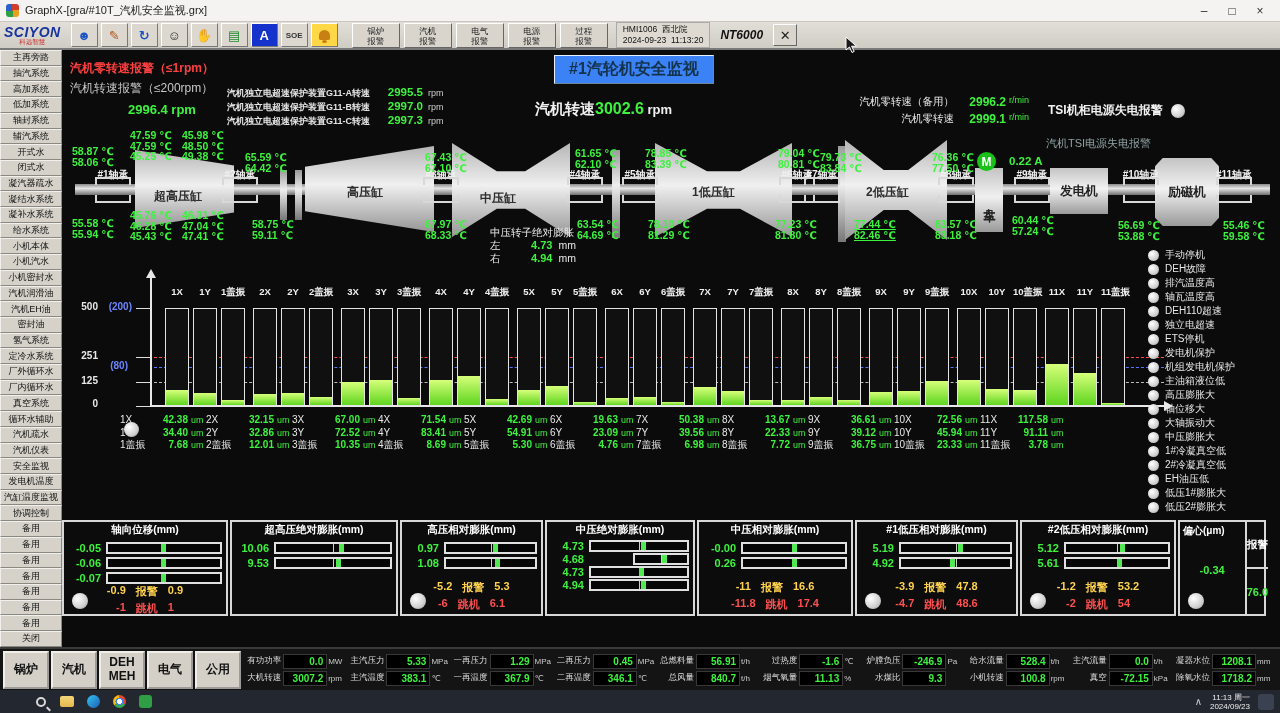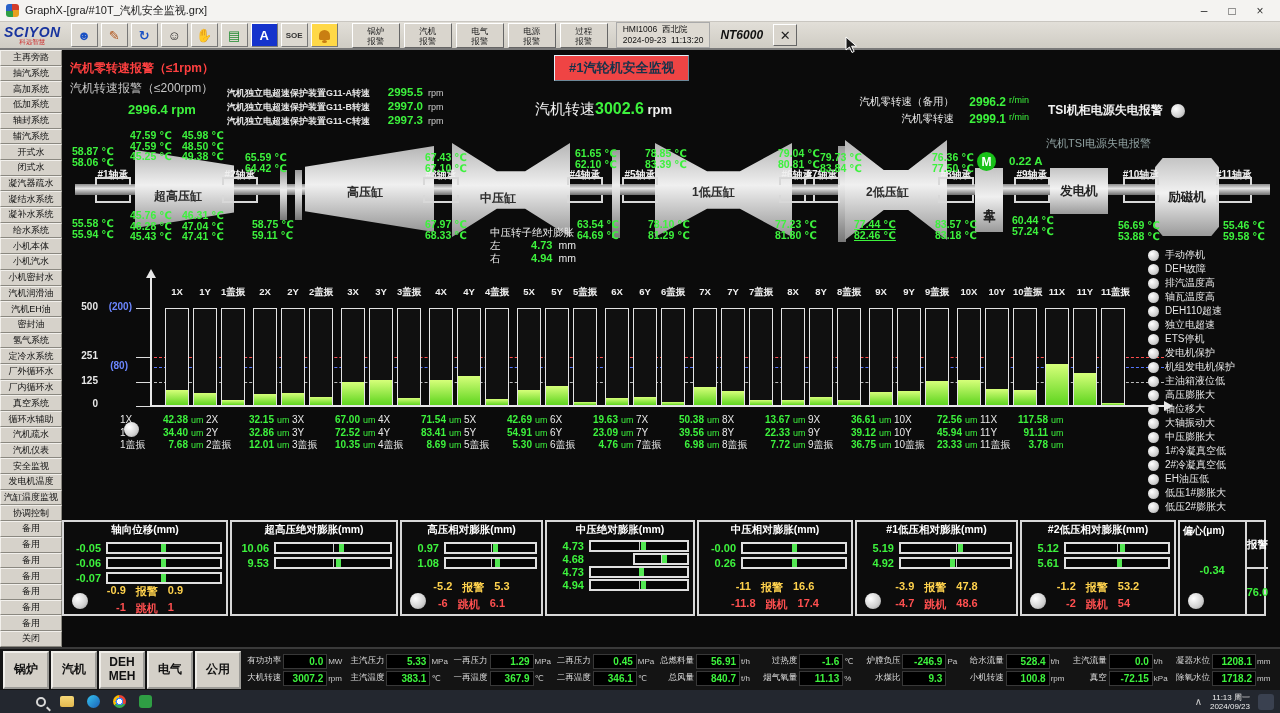--- a/index.html
+++ b/index.html
@@ -52,24 +52,24 @@
 
   
   #alarm1 { left:8px; top:10px; font-size:12px; font-weight:bold; color:#ff4040; }
   #alarm2 { left:8px; top:30px; font-size:12px; color:#c8c8c8; }
   #speed-main { left:66px; top:52px; font-size:13px; }
   #g11 { left:165px; top:36px; }
   .g11-row { display:flex; align-items:baseline; height:14px; }
   .g11-label { font-size:9px; font-weight:bold; color:#e4e4e4; width:150px; }
   .g11-val { font-size:11.5px; width:46px; text-align:right; }
   .g11-unit { font-size:9px; color:#ccc; padding-left:5px; }
-  #page-title-box { left:492px; top:5px; background:#ef4444; color:#14324a; font-size:13px; font-weight:bold;
+  #page-title-box { left:492px; top:5px; background:#3b82f6; color:#14324a; font-size:16px; font-weight:bold;
                     padding:3px 14px; border:1px solid #e3f2fb; border-right-color:#6d8899; border-bottom-color:#6d8899; }
   #speed-line { left:473px; top:50px; }
-  #speed-line .lb { font-size:15px; font-weight:normal; color:#f0f0f0;margin-top:34px; }
+  #speed-line .lb { font-size:15px; font-weight:bold; color:#f0f0f0;margin-top:34px; }
   #speed-line .vl { font-size:16px; }
   #speed-line .un { font-size:13px; font-weight:bold; color:#f0f0f0; }
   #zero-speeds { left:770px; top:45px; width:208px; }
   .zs-row { display:flex; align-items:flex-start; height:17px; justify-content:flex-end; }
   .zs-label { font-size:10.5px; color:#e8e8e8; }
   .zs-val { font-size:12px; width:52px; text-align:right; }
   .zs-unit { font-size:9px; color:#3df23d; width:34px; padding-left:3px; }
   #tsi1 { left:986px; top:52px; display:flex; align-items:center; font-size:12px; font-weight:bold; color:#f2f2f2; }
   #tsi2 { left:984px; top:86px; font-size:11px; color:#8fa0a0; }
   .ind-circle { width:14px; height:14px; border-radius:50%; margin-left:8px;
@@ -87,21 +87,21 @@
   .temp-group { position:absolute; font-size:10.5px; font-weight:bold; color:#3df23d; line-height:10.5px; white-space:nowrap; }
   .temp-group.c2 { display:grid; grid-template-columns:52px 52px; }
   #motor-circle { left:915px; top:102px; width:19px; height:19px; border-radius:50%; background:#19c119;
                   color:#fff; font-size:12px; font-weight:bold; display:flex; align-items:center; justify-content:center; }
   #motor-current { left:947px; top:105px; font-size:11.5px; }
   #tg-box { left:913px; top:118px; width:28px; height:64px; background:linear-gradient(#c4c4c4,#f0f0f0 45%,#9a9a9a);
             display:flex; align-items:center; justify-content:center; }
   #tg-box span { writing-mode:vertical-rl; font-size:12px; font-weight:bold; color:#222; letter-spacing:2px; }
   #gen-box { left:988px; top:118px; width:58px; height:46px; background:linear-gradient(#c4c4c4,#f2f2f2 45%,#9a9a9a);
              display:flex; align-items:center; justify-content:center; font-size:12.5px; font-weight:bold; color:#222; }
-  #exc-box { left:1093px; top:108px; width:64px; height:78px;
+  #exc-box { left:1093px; top:108px; width:64px; height:68px;
              background:linear-gradient(#c4c4c4,#f2f2f2 45%,#9a9a9a);
              clip-path:polygon(12% 0,88% 0,100% 12%,100% 88%,88% 100%,12% 100%,0 88%,0 12%);
              display:flex; align-items:center; justify-content:center; font-size:12.5px; font-weight:bold; color:#222; }
   #ip-exp { left:428px; top:176px; font-size:10.5px; line-height:13px; color:#e8e8e8; white-space:nowrap; }
   #ip-exp .r span.v { display:inline-block; width:42px; text-align:right; margin:0 6px 0 10px; font-size:11px; }
 
   
   .axis { position:absolute; background:#e8e8e8; }
   .dash { position:absolute; height:0; border-top:1px dashed; }
   .tickline { position:absolute; width:14px; height:1px; background:#dedede; }

